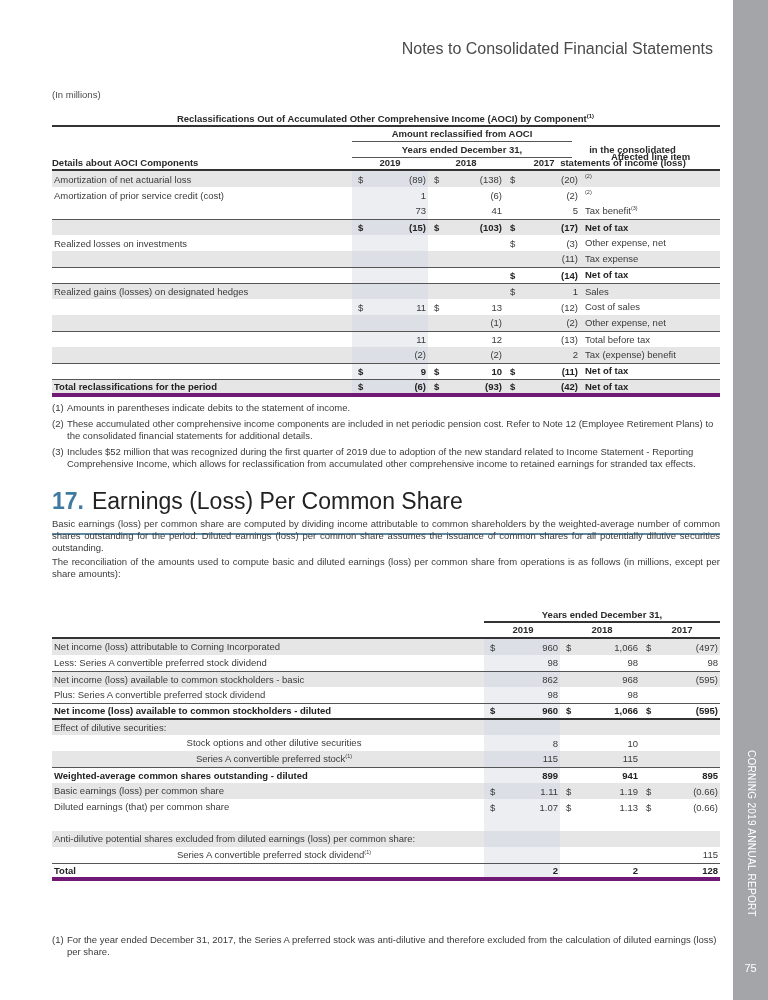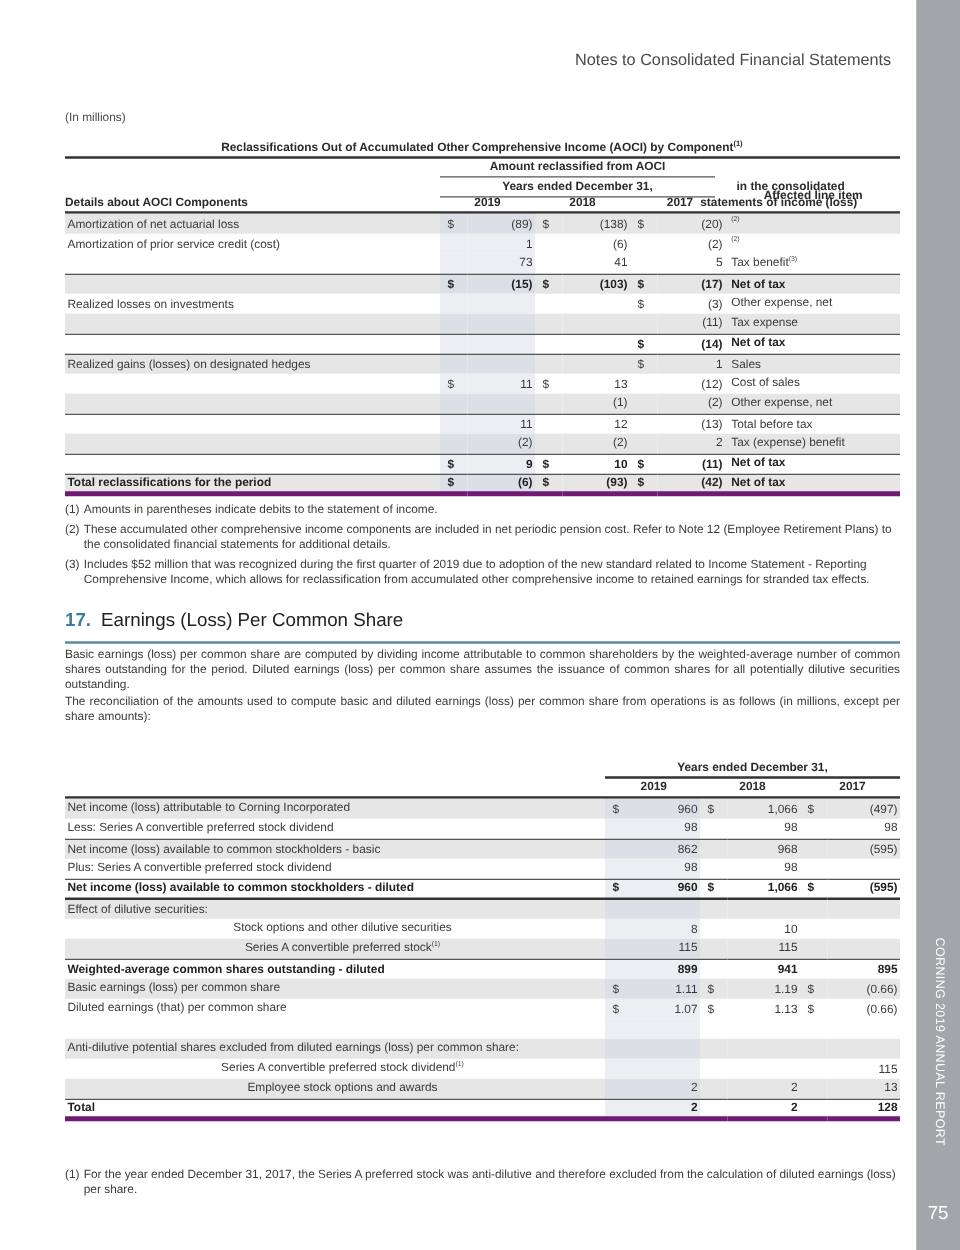--- a/index.html
+++ b/index.html
@@ -2,23 +2,23 @@
 <html><head>
 <meta charset="utf-8">
 <style>
   * { box-sizing: border-box; margin: 0; padding: 0; }
   html, body { width: 768px; height: 1000px; overflow: hidden; background: #ffffff; }
   body { position: relative; font-family: "Liberation Sans", sans-serif; color: #3a3a3a; font-size: 9.5px; }
 
   .sidebar { position: absolute; left: 733px; top: 0; width: 35px; height: 1000px; background: #a4a5a9; }
   .sidebar-text { position: absolute; left: 733px; top: 750px; width: 35px; height: 180px; }
   .sidebar-text span { position: absolute; left: 50%; top: 0; transform-origin: 0 0; transform: translate(6px, 0) rotate(90deg); white-space: nowrap; color: #ffffff; font-size: 10px; letter-spacing: 0.3px; }
-  .page-num { position: absolute; left: 733px; top: 962px; width: 35px; text-align: center; color: #ffffff; font-size: 15px; }
-
-  .running-head { position: absolute; right: 55px; top: 40px; font-size: 13px; color: #4a4a4a; padding-left: 17px; }
+  .page-num { position: absolute; left: 733px; top: 962px; width: 35px; text-align: center; color: #ffffff; font-size: 11px; }
+
+  .running-head { position: absolute; right: 55px; top: 40px; font-size: 16px; color: #4a4a4a; padding-left: 17px; }
   .units { position: absolute; left: 52px; top: 89px; font-size: 9.5px; color: #4a4a4a; }
 
   
   .t1-title { position: absolute; left: 52px; top: 113px; width: 667px; text-align: center; font-weight: bold; font-size: 9.5px; color: #2a2a2a; }
   .t1-title sup { font-size: 6px; }
   .rule-thick { position: absolute; height: 2px; background: #333; }
   .rule-thin { position: absolute; height: 1px; background: #555; }
   .hdr { position: absolute; font-weight: bold; font-size: 9.5px; color: #2a2a2a; text-align: center; }
 
   table.grid { position: absolute; border-collapse: collapse; font-size: 9.5px; }
@@ -33,21 +33,21 @@
   .ind { padding-left: 12px !important; text-align: center; }
   .dol { text-align: left; padding-left: 6px !important; }
   .num { text-align: right; padding-right: 2px !important; }
   .aff { padding-left: 5px !important; }
   sup { font-size: 5.5px; vertical-align: super; }
 
   .notes { position: absolute; left: 52px; width: 668px; font-size: 9.5px; color: #3a3a3a; line-height: 12px; }
   .note { display: flex; margin-bottom: 4px; }
   .note .n { width: 15px; flex: none; }
 
-  .sec-head { position: absolute; left: 52px; top: 488px; width: 668px; border-bottom: 2px solid #5e8aa3; padding-bottom: 8px; font-size: 15px; color: #222; }
+  .sec-head { position: absolute; left: 52px; top: 488px; width: 668px; border-bottom: 2px solid #5e8aa3; padding-bottom: 18px; font-size: 23px; color: #222; }
   .sec-head .secnum { color: #3f7aa0; font-weight: bold; margin-right: 8px; }
   .sec-head .sectitle { font-weight: normal; }
 
   .para { position: absolute; left: 52px; width: 668px; font-size: 9.5px; line-height: 12px; color: #3a3a3a; text-align: justify; }
 </style>
 </head>
 <body>
 
 <div class="sidebar"></div>
 <div class="sidebar-text">
@@ -384,29 +384,20 @@
       </tr>
       <tr>
         <td class="ind"><span>Series A convertible preferred stock dividend</span><sup>(1)</sup></td>
         <td class="dol c19"></td>
         <td class="num c19"></td>
         <td class="dol"></td>
         <td class="num"></td>
         <td class="dol"></td>
         <td class="num">115</td>
       </tr>
-      <tr class="shade">
-        <td class="ind"><span>Employee stock options and awards</span><sup></sup></td>
-        <td class="dol c19"></td>
-        <td class="num c19">2</td>
-        <td class="dol"></td>
-        <td class="num">2</td>
-        <td class="dol"></td>
-        <td class="num">13</td>
-      </tr>
       <tr class="bold topline btmthick">
         <td class="lbl"><span>Total</span><sup></sup></td>
         <td class="dol c19"></td>
         <td class="num c19">2</td>
         <td class="dol"></td>
         <td class="num">2</td>
         <td class="dol"></td>
         <td class="num">128</td>
       </tr>
     </tbody>

